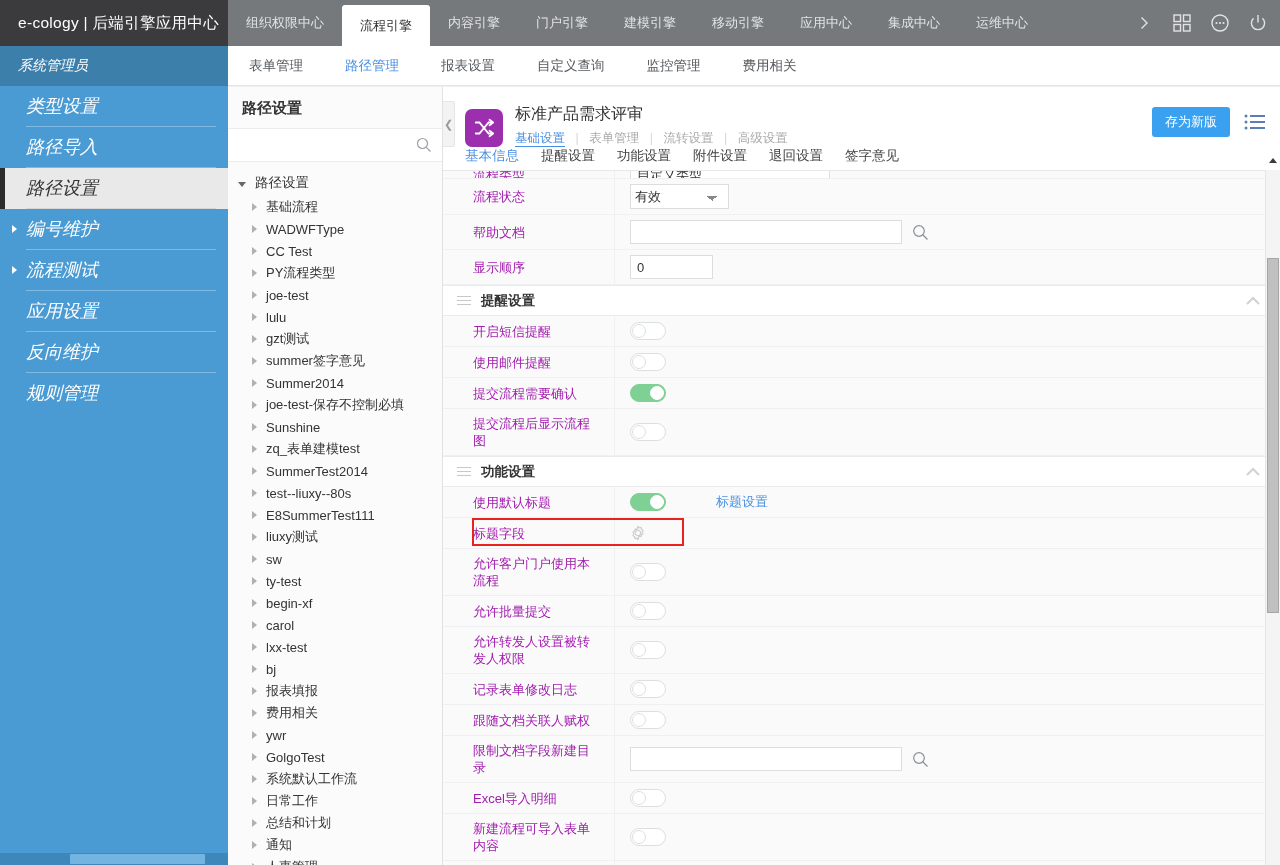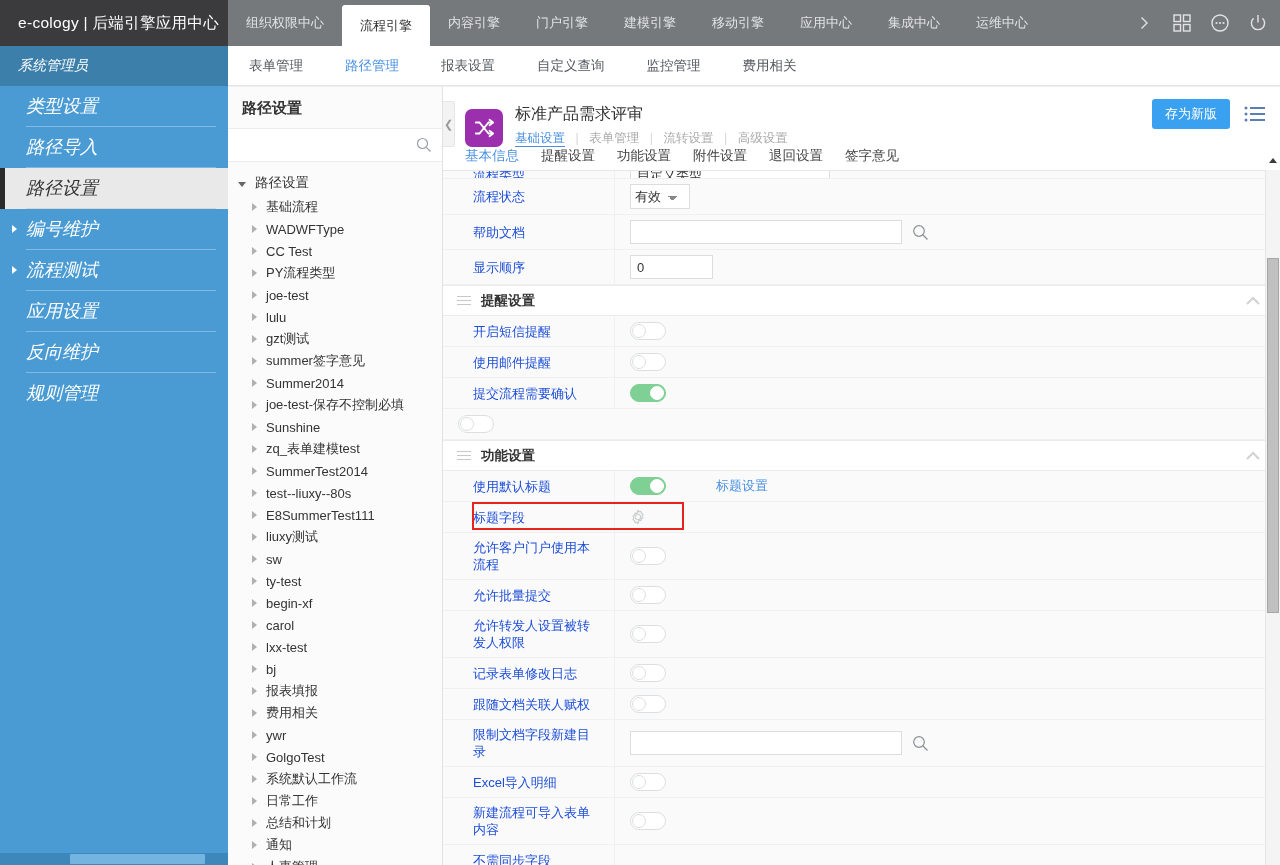--- a/index.html
+++ b/index.html
@@ -155,21 +155,21 @@
     display: flex; align-items: center; justify-content: center; flex: none;
     margin-top: 3px;
   }
   .chead-text { margin-left: 12px; }
   .chead-title { font-size: 16px; color: #333; line-height: 20px; }
   .chead-crumb { margin-top: 6px; font-size: 12.5px; color: #aaa; }
   .chead-crumb .cr { color: #aaa; cursor: pointer; }
   .chead-crumb .cr.active { color: #4a90e2; border-bottom: 1px solid #4a90e2; padding-bottom: 1px; }
   .chead-crumb .sep { color: #d8d8d8; margin: 0 7px; }
   .chead-actions {
-    position: absolute; right: 14px; top: 12px; display: flex; align-items: center; gap: 14px;
+    position: absolute; right: 14px; top: 20px; display: flex; align-items: center; gap: 14px;
   }
   .btn-primary {
     background: #3aa0f0; color: #fff; border: 0; border-radius: 3px;
     padding: 6px 13px; font-size: 13px; font-family: inherit; cursor: pointer;
   }
   .list-icon { width: 22px; height: 18px; cursor: pointer; }
 
   .ctabs {
     height: 28px; padding-left: 22px; display: flex; align-items: flex-start; gap: 0;
     position: relative;
@@ -181,21 +181,21 @@
     position: absolute; top: 83px; left: 0; right: 0; bottom: 0;
     overflow: hidden; border-top: 1px solid #e8e8e8;
   }
   .form-rows { }
   .frow {
     display: flex; align-items: center; min-height: 31px;
     border-bottom: 1px solid #eef0f1;
     background: #fafafa;
   }
   .flabel {
-    width: 172px; flex: none; padding: 6px 14px 6px 30px; font-size: 13px; color: #1d4ed8;
+    width: 172px; flex: none; padding: 6px 14px 6px 30px; font-size: 13px; color: #a21caf;
     border-right: 1px solid #eef0f1; align-self: stretch;
     display: flex; align-items: center; line-height: 17px;
   }
   .fval { flex: 1; padding: 5px 0 5px 15px; display: flex; align-items: center; gap: 10px; }
   .sec-header {
     display: flex; align-items: center; height: 31px; padding-left: 14px;
     background: #fff; border-bottom: 1px solid #e9ebec; border-top: 1px solid #e9ebec;
     position: relative;
   }
   .sec-bars { width: 14px; margin-right: 10px; }
@@ -560,21 +560,21 @@
         <div class="frow" style="height:8px;min-height:8px;overflow:hidden">
           <div class="flabel" style="padding-top:0;padding-bottom:0">流程类型</div>
           <div class="fval" style="padding-top:0;padding-bottom:0">
             <input class="txt" style="width: 200px;" value="自定义类型">
           </div>
         </div>
 
         <div class="frow">
           <div class="flabel">流程状态</div>
           <div class="fval">
-            <select class="sel" style="width:60px"><option>有效</option></select>
+            <select class="sel" style="width:99px"><option>有效</option></select>
           </div>
         </div>
 
         <div class="frow">
           <div class="flabel">帮助文档</div>
           <div class="fval">
             <input class="txt" style="width: 272px;" value="">
             <span class="search-btn">
               <svg width="17" height="17" viewBox="0 0 17 17">
                   <circle cx="7" cy="7" r="5.3" fill="none" stroke="#8a9097" stroke-width="1.2"></circle>
@@ -623,20 +623,21 @@
         </div>
         <div class="frow">
           <div class="flabel">提交流程需要确认</div>
           <div class="fval">
             <div class="toggle on">
                 <div class="knob"></div>
               </div>
           </div>
         </div>
         <div class="frow">
+          <div class="flabel">提交流程后显示流程图</div>
           <div class="fval">
             <div class="toggle">
                 <div class="knob"></div>
               </div>
           </div>
         </div>
 
         <div class="sec-header">
           <span class="sec-bars">
               <span></span>

